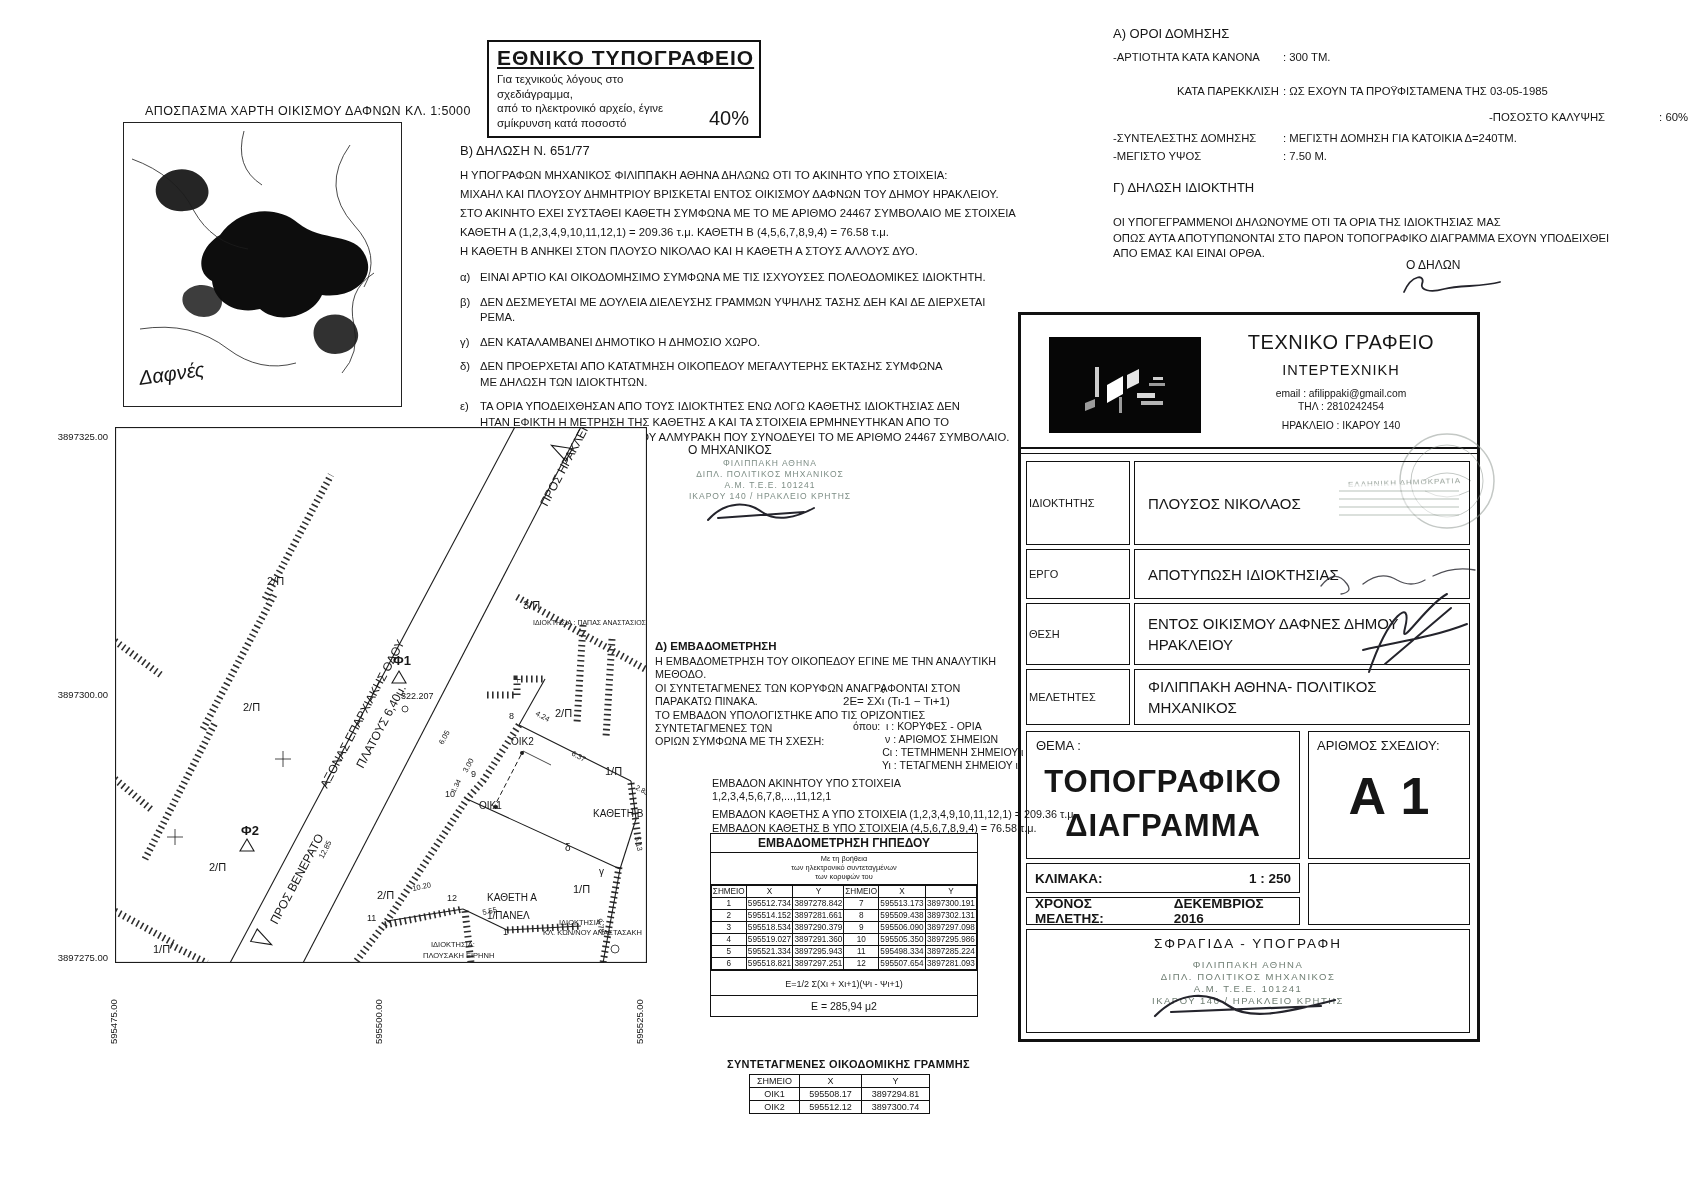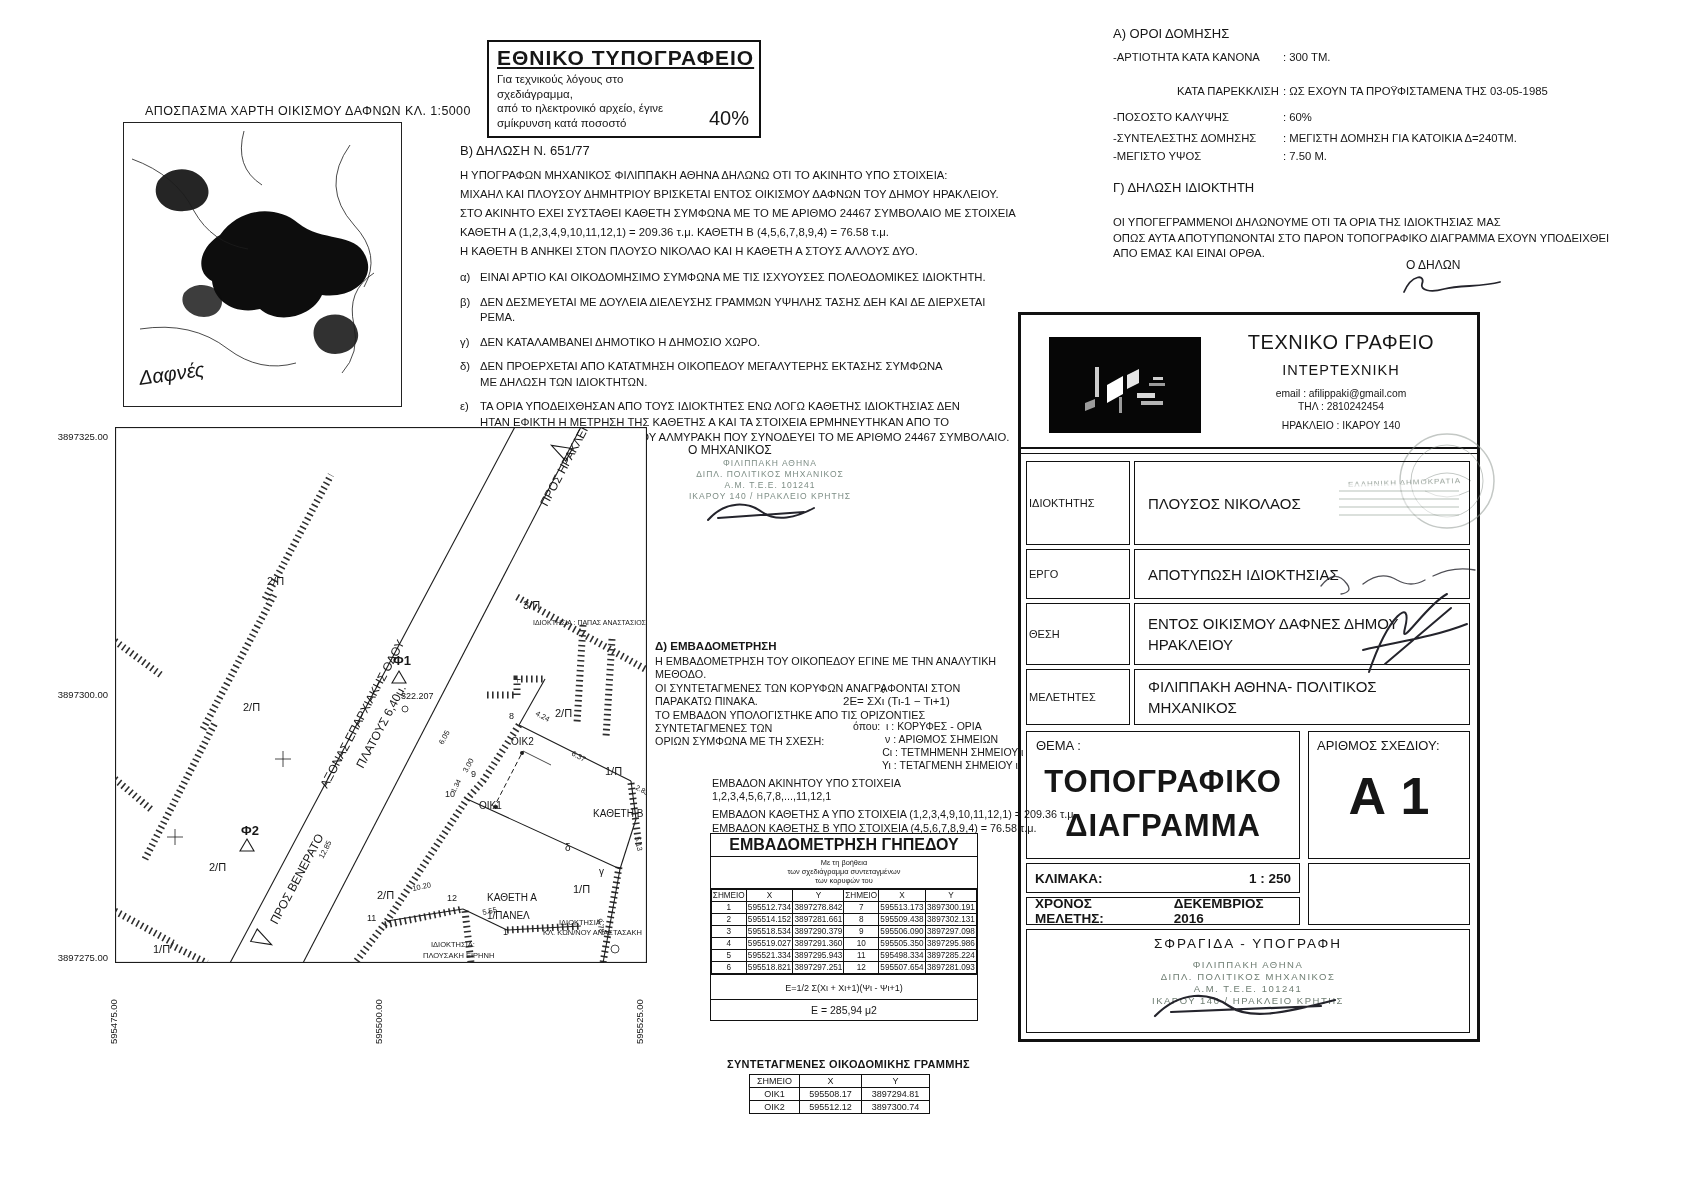--- a/index.html
+++ b/index.html
@@ -58,21 +58,21 @@
   
   .dsec-title{font-size:11.5px;font-weight:bold;margin-bottom:3px;}
   .dsec-lines{font-size:10.8px;line-height:13.4px;}
   .formula{font-size:11.5px;}
   .fsup{position:absolute;left:38px;top:-10px;font-size:9px;}
   .where{font-size:10.5px;line-height:13px;white-space:pre;}
   .plines{font-size:10.8px;line-height:13.2px;}
   .plines div:nth-child(3){margin-top:5px;}
   
   .atable{width:268px;border:1.5px solid #111;font-size:8.2px;box-sizing:border-box;background:#fff;}
-  .at-title{text-align:center;font-size:16px;font-weight:bold;padding:2px 0;border-bottom:1px solid #111;}
+  .at-title{text-align:center;font-size:12px;font-weight:bold;padding:2px 0;border-bottom:1px solid #111;}
   .at-sub{text-align:center;font-size:7.4px;line-height:8.8px;padding:2px 0 3px 0;border-bottom:1px solid #111;}
   .atable table{border-collapse:collapse;width:100%;}
   .atable th,.atable td{border:1px solid #111;text-align:center;padding:1px 0;font-weight:normal;font-size:8.2px;}
   .at-formula{text-align:center;font-size:9px;padding:8px 0 6px 0;border-top:1px solid #111;}
   .at-result{text-align:center;font-size:10.5px;padding:4px 0;border-top:1px solid #111;}
   
   .bl-title{font-size:11px;font-weight:bold;letter-spacing:.3px;}
   .bltable{border-collapse:collapse;margin-top:4px;}
   .bltable th,.bltable td{border:1px solid #111;font-size:9px;text-align:center;padding:1px 6px;font-weight:normal;}
   
@@ -165,21 +165,21 @@
   <div class="abs" style="left:1113px;top:26px;width:575px;">
     <div class="sec-title" style="margin-bottom:10px;">Α) ΟΡΟΙ ΔΟΜΗΣΗΣ</div>
     <div class="trow" style="margin-bottom:22px;">
         <span class="tl">-ΑΡΤΙΟΤΗΤΑ ΚΑΤΑ ΚΑΝΟΝΑ</span>
         <span class="tv">: 300 ΤΜ.</span>
       </div>
     <div class="trow" style="margin-bottom:14px;">
         <span class="tl r">ΚΑΤΑ ΠΑΡΕΚΚΛΙΣΗ</span>
         <span class="tv">: ΩΣ ΕΧΟΥΝ ΤΑ ΠΡΟΫΦΙΣΤΑΜΕΝΑ ΤΗΣ 03-05-1985</span>
       </div>
-    <div class="trow" style="margin-bottom:9px;">
+    <div class="trow" style="margin-bottom:9px;justify-content:flex-end;">
         <span class="tl">-ΠΟΣΟΣΤΟ ΚΑΛΥΨΗΣ</span>
         <span class="tv">: 60%</span>
       </div>
     <div class="trow" style="margin-bottom:6px;">
         <span class="tl">-ΣΥΝΤΕΛΕΣΤΗΣ ΔΟΜΗΣΗΣ</span>
         <span class="tv">: ΜΕΓΙΣΤΗ ΔΟΜΗΣΗ ΓΙΑ ΚΑΤΟΙΚΙΑ Δ=240ΤΜ.</span>
       </div>
     <div class="trow">
         <span class="tl">-ΜΕΓΙΣΤΟ ΥΨΟΣ</span>
         <span class="tv">: 7.50 Μ.</span>
@@ -356,21 +356,21 @@
       <div>ΕΜΒΑΔΟΝ ΑΚΙΝΗΤΟΥ ΥΠΟ ΣΤΟΙΧΕΙΑ</div>
       <div>1,2,3,4,5,6,7,8,...,11,12,1</div>
       <div>ΕΜΒΑΔΟΝ ΚΑΘΕΤΗΣ Α ΥΠΟ ΣΤΟΙΧΕΙΑ (1,2,3,4,9,10,11,12,1) = 209.36 τ.μ.</div>
       <div>ΕΜΒΑΔΟΝ ΚΑΘΕΤΗΣ Β ΥΠΟ ΣΤΟΙΧΕΙΑ (4,5,6,7,8,9,4) = 76.58 τ.μ.</div>
     </div>
 
   <div class="abs atable" style="left:710px;top:833px;">
     <div class="at-title">ΕΜΒΑΔΟΜΕΤΡΗΣΗ ΓΗΠΕΔΟΥ</div>
     <div class="at-sub">
         <div>Με τη βοήθεια</div>
-        <div>των σχεδιάγραμμα συντεταγμένων</div>
+        <div>των ηλεκτρονικό συντεταγμένων</div>
         <div>των κορυφών του</div>
       </div>
     <table>
       <colgroup>
           <col style="width:36px">
           <col style="width:49px">
           <col style="width:53px">
           <col style="width:36px">
           <col style="width:49px">
           <col style="width:53px">

